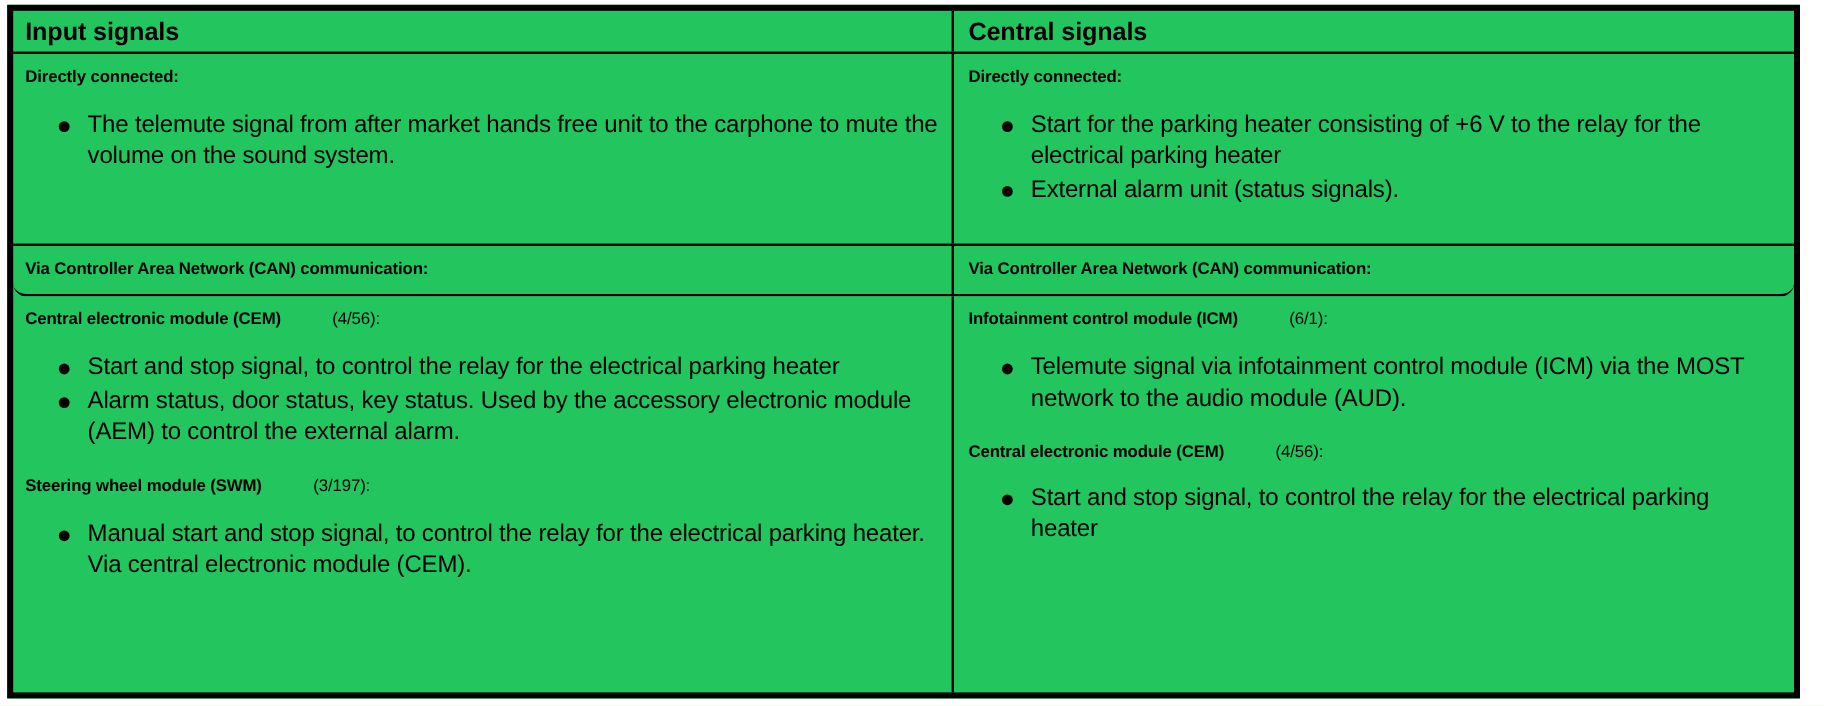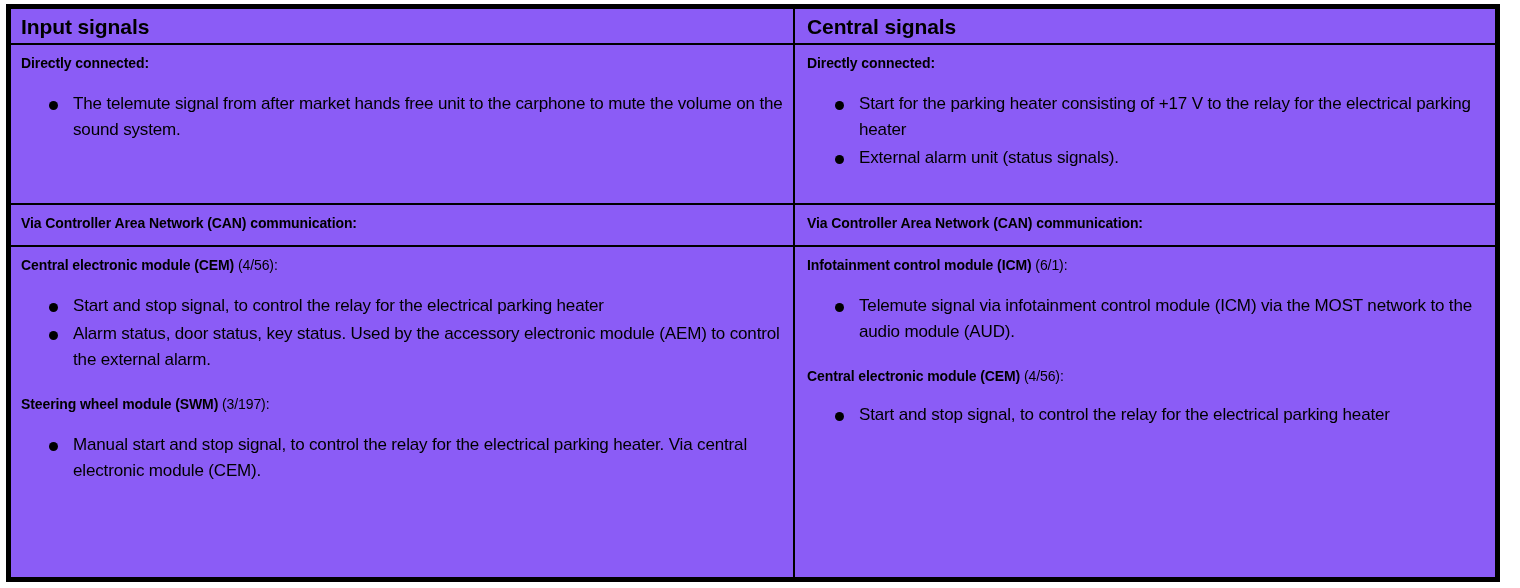--- a/index.html
+++ b/index.html
@@ -24,21 +24,21 @@
 
   
   .table-frame {
     position: absolute;
     left: 6px;
     top: 4px;
     width: 1494px;
     height: 578px;
     box-sizing: border-box;
     border: 5px solid #000000;
-    background: #8b5cf6;
+    background: #22c55e;
   }
 
   .table-inner {
     position: absolute;
     inset: 0;
     display: flex;
     flex-direction: column;
   }
 
   .row {
@@ -46,21 +46,21 @@
     flex-direction: row;
     box-sizing: border-box;
     border-bottom: 2px solid #000000;
   }
   .row:last-child {
     border-bottom: none;
   }
 
   .row-header { height: 36px; }
   .row-direct { height: 160px; }
-  .row-canhead { height: 42px; }
+  .row-canhead { height: 42px; border-radius: 11px; }
   .row-canbody { flex: 1 1 auto; min-height: 0; }
 
   .cell {
     box-sizing: border-box;
     padding: 5px 10px 0 10px;
     overflow: hidden;
   }
   .cell-left {
     width: 784px;
     flex: 0 0 784px;
@@ -82,32 +82,33 @@
   .subhdr {
     font-size: 14px;
     font-weight: bold;
     line-height: 27px;
     letter-spacing: -0.1px;
     margin: 0;
     white-space: nowrap;
   }
   .subhdr .plain {
     font-weight: normal;
+    padding-left: 39px;
   }
 
   ul.bullets {
     list-style: none;
     margin: 14px 0 0 0;
     padding: 0;
   }
   ul.bullets.tight { margin-top: 12px; }
 
   ul.bullets li {
     position: relative;
-    font-size: 17px;
+    font-size: 20px;
     line-height: 26px;
     letter-spacing: -0.15px;
     padding-left: 52px;
     margin-bottom: 2px;
   }
   ul.bullets li::before {
     content: "";
     position: absolute;
     left: 28px;
     top: 10px;
@@ -138,21 +139,21 @@
       <div class="row row-direct">
         <div class="cell cell-left">
           <div class="subhdr">Directly connected:</div>
           <ul class="bullets">
             <li>The telemute signal from after market hands free unit to the carphone to mute the volume on the sound system.</li>
           </ul>
         </div>
         <div class="cell cell-right">
           <div class="subhdr">Directly connected:</div>
           <ul class="bullets">
-            <li>Start for the parking heater consisting of +17 V to the relay for the electrical parking heater</li>
+            <li>Start for the parking heater consisting of +6 V to the relay for the electrical parking heater</li>
             <li>External alarm unit (status signals).</li>
           </ul>
         </div>
       </div>
 
       <div class="row row-canhead">
         <div class="cell cell-left">
           <div class="subhdr">Via Controller Area Network (CAN) communication:</div>
         </div>
         <div class="cell cell-right">

